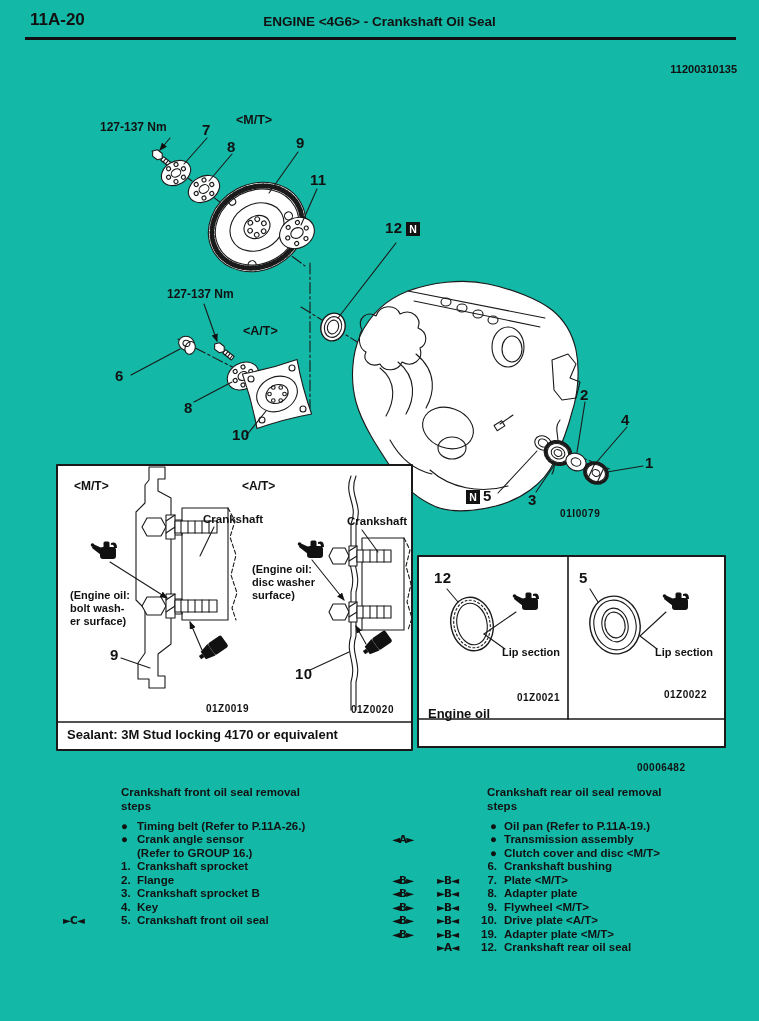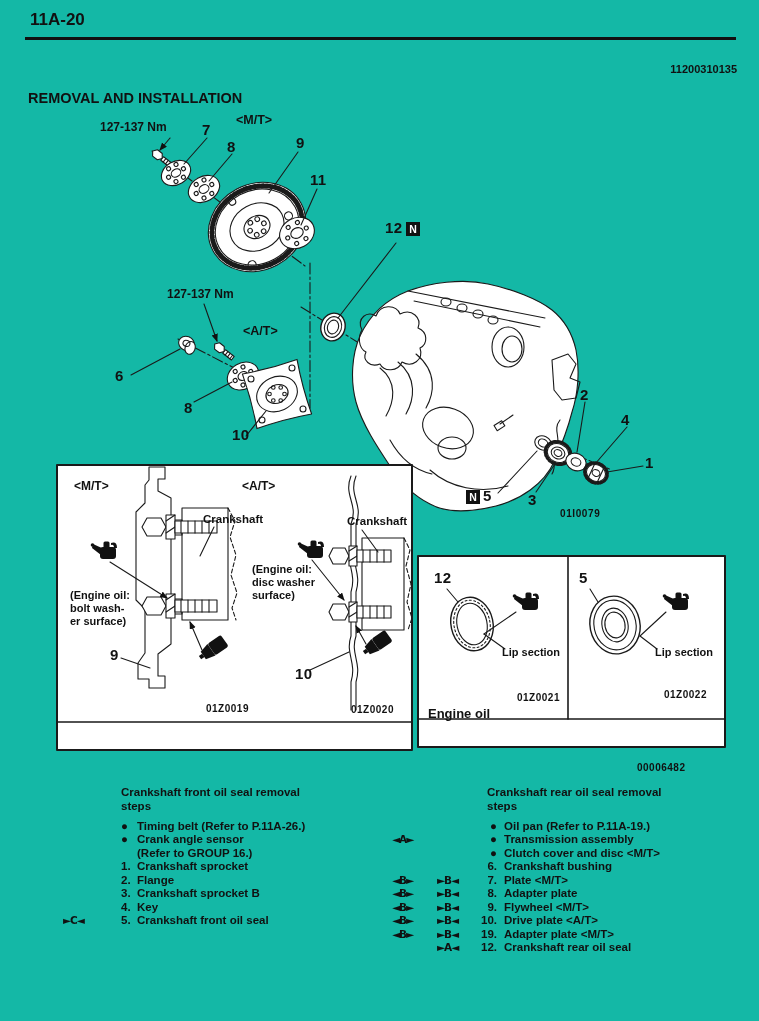--- a/index.html
+++ b/index.html
@@ -349,23 +349,23 @@
       <circle cx="1.5" cy="4" r="1.8"></circle>
           <path d="M2,3 L13,8 L10,14 L1,7 Z"></path>
           <rect x="9" y="6" width="16" height="12" rx="3"></rect>
           <rect x="12.5" y="0.5" width="6" height="7" rx="1.5"></rect>
           <path d="M20,2 q6,-2 6,5 l-3,0 q0,-4 -3,-3 z"></path>
     </g>
   </g>
 </svg>
 
 <div class="t" style="left:30px;top:10px;font-size:17px;">11A-20</div>
+<div class="t" style="left:0;right:0;top:14px;font-size:13.5px;text-align:center;">ENGINE &lt;4G6&gt; - Crankshaft Oil Seal</div>
 <div class="rule"></div>
 <div class="t s11" style="right:22px;top:63px;">11200310135</div>
-<div class="t" style="left:28px;top:90px;font-size:14.5px;">REMOVAL AND INSTALLATION</div>
 
 <div class="t s125" style="left:236px;top:113px;">&lt;M/T&gt;</div>
 <div class="t s12" style="left:100px;top:121px;">127-137 Nm</div>
 <div class="t co" style="left:202px;top:122px;">7</div>
 <div class="t co" style="left:227px;top:139px;">8</div>
 <div class="t co" style="left:296px;top:135px;">9</div>
 <div class="t co" style="left:310px;top:172px;">11</div>
 <div class="t co" style="left:385px;top:220px;">12</div>
 <div class="nbox" style="left:406px;top:222px;">N</div>
 <div class="t s12" style="left:167px;top:288px;">127-137 Nm</div>
@@ -392,20 +392,21 @@
 </div>
 <div class="t s11 note" style="left:252px;top:563px;">
   <div>(Engine oil:</div>
   <div>disc washer</div>
   <div>surface)</div>
 </div>
 <div class="t co" style="left:110px;top:647px;">9</div>
 <div class="t co" style="left:295px;top:666px;">10</div>
 <div class="t s10" style="left:198px;top:703px;letter-spacing:.5px;margin-left:8px;">01Z0019</div>
 <div class="t s10" style="left:351px;top:704px;letter-spacing:.5px;">01Z0020</div>
+<div class="t s13" style="left:67px;top:728px;">Sealant: 3M Stud locking 4170 or equivalent</div>
 
 <div class="t co" style="left:434px;top:570px;">12</div>
 <div class="t co" style="left:579px;top:570px;">5</div>
 <div class="t s11" style="left:502px;top:646px;">Lip section</div>
 <div class="t s11" style="left:655px;top:646px;">Lip section</div>
 <div class="t s10" style="left:517px;top:692px;letter-spacing:.5px;">01Z0021</div>
 <div class="t s10" style="left:664px;top:689px;letter-spacing:.5px;">01Z0022</div>
 <div class="t s13" style="left:428px;top:707px;">Engine oil</div>
 
 <div class="t s10" style="left:637px;top:762px;letter-spacing:.5px;">00006482</div>

